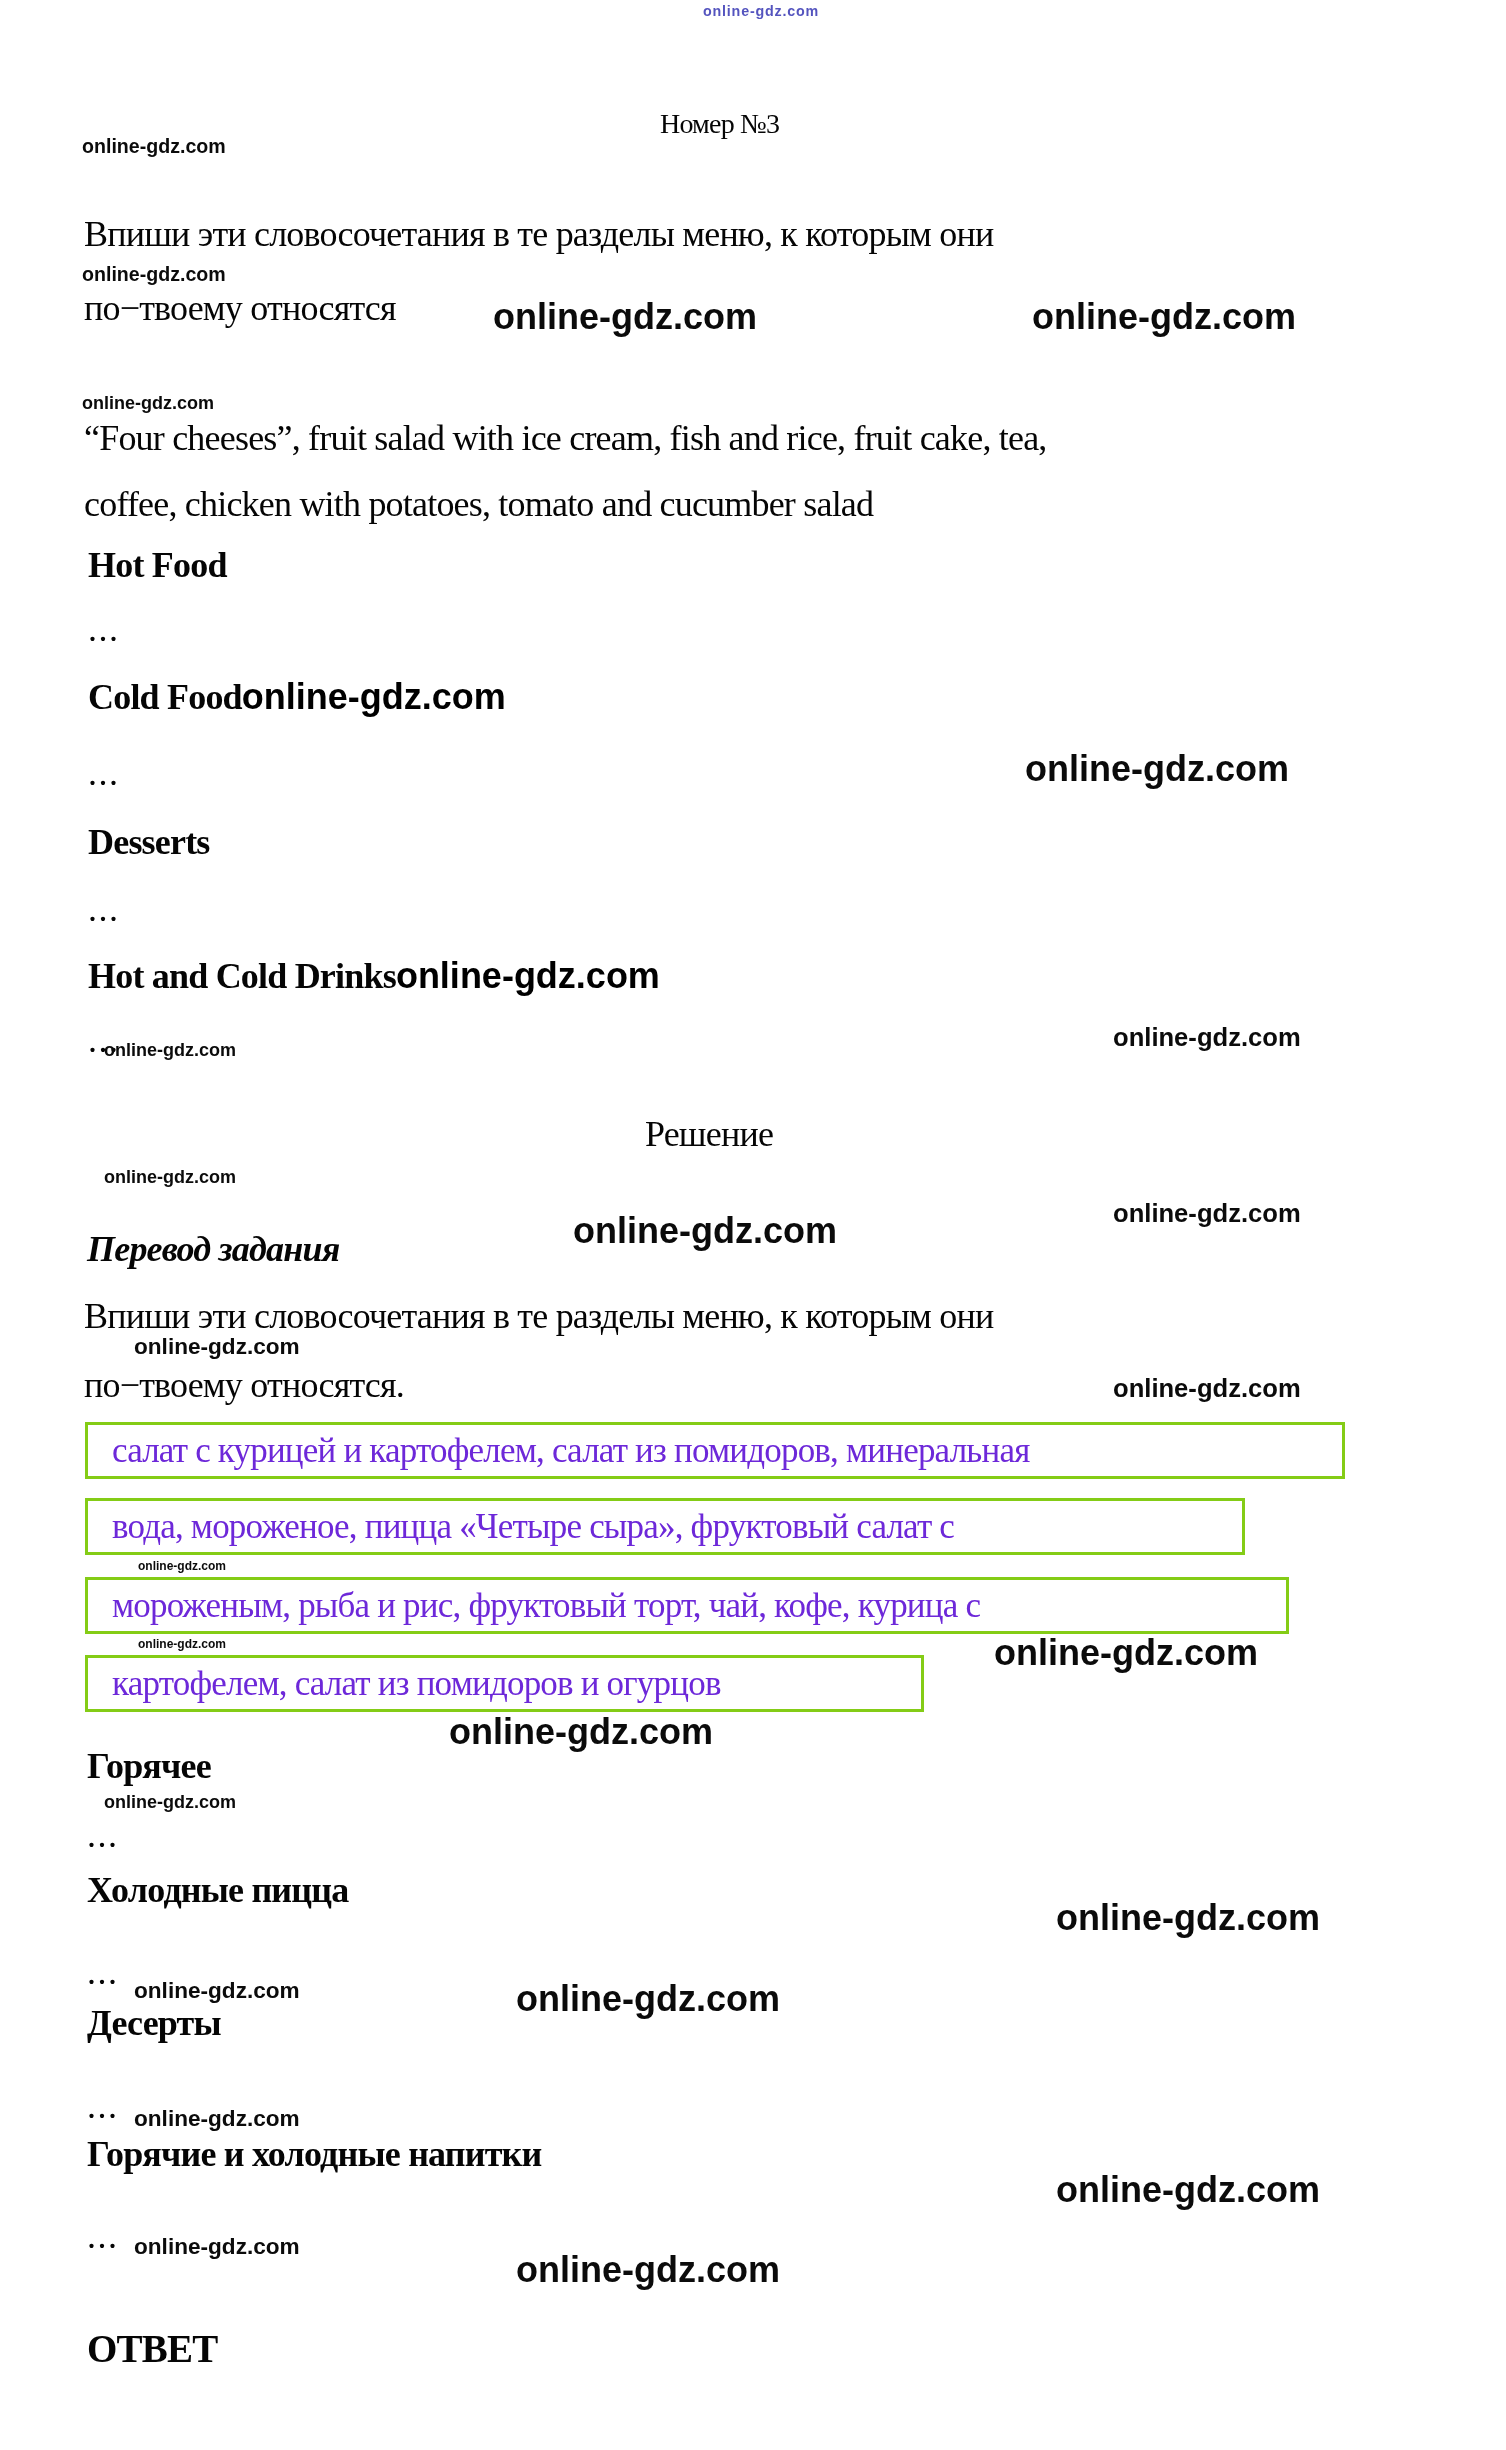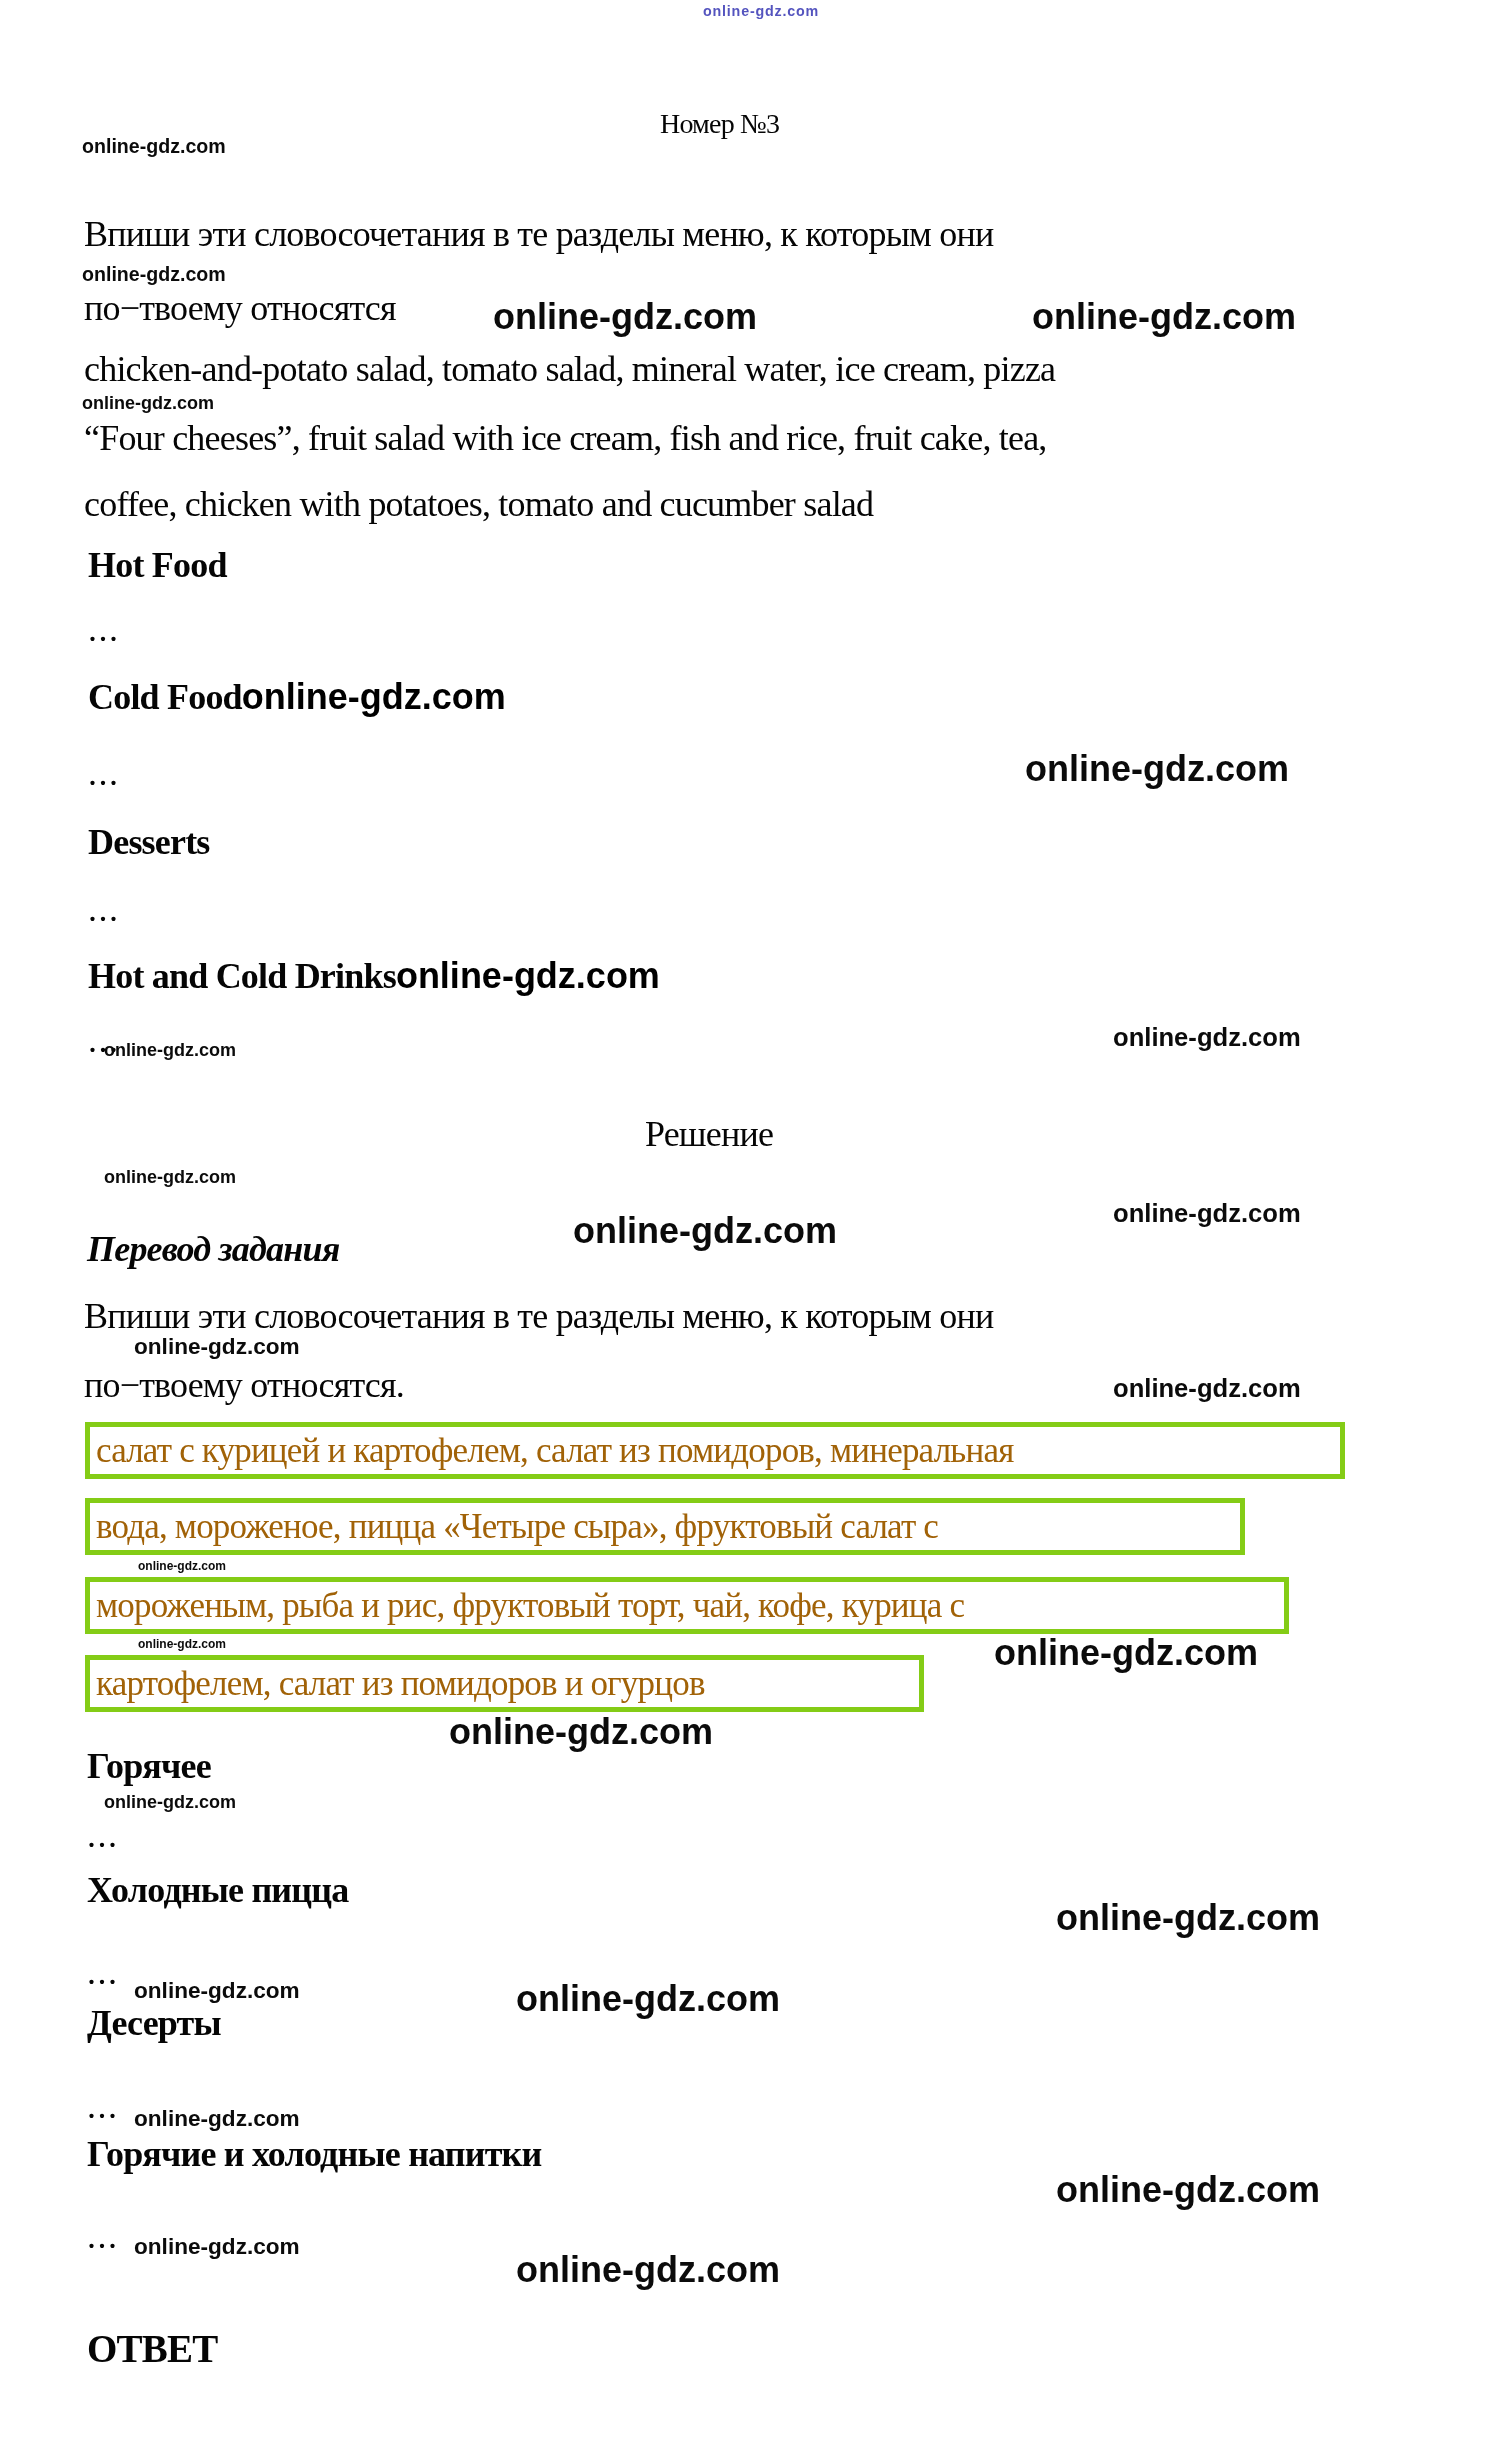--- a/index.html
+++ b/index.html
@@ -26,29 +26,29 @@
   .wm-md{font-size:22.6px;}
   .wm-tiny{font-size:12px;}
   .wm-right-sm{font-size:25.6px;}
   .wm-big{font-size:36px;}
   .wm-inline{font-family:"Liberation Sans","DejaVu Sans",sans-serif;font-weight:bold;font-size:36px;letter-spacing:0;}
   .center-x{left:50%;transform:translateX(-50%);}
   
   .wordbox{
     position:absolute;
     box-sizing:border-box;
-    border:5px solid #84cc16;
+    border:3px solid #84cc16;
     height:57px;
     display:flex;
     align-items:center;
-    padding-left:6px;
+    padding-left:24px;
     font-family:"Liberation Serif","DejaVu Serif",serif;
     font-size:35px;
     letter-spacing:-0.8px;
-    color:#a16207;
+    color:#6d28d9;
     white-space:nowrap;
     background:#fff;
   }
 </style>
 </head>
 <body>
 
 <div class="page">
 
   <div class="abs wm wm-top" style="left:703px;top:3px;">online-gdz.com</div>
@@ -56,21 +56,20 @@
   <div class="abs ser" style="left:660px;top:108px;font-size:28px;">Номер №3</div>
 
   <div class="abs wm wm-sm" style="left:82px;top:135px;">online-gdz.com</div>
 
   <div class="abs ser" style="left:84px;top:213px;">Впиши эти словосочетания в те разделы меню, к которым они</div>
   <div class="abs wm wm-sm" style="left:82px;top:263px;">online-gdz.com</div>
   <div class="abs ser" style="left:84px;top:287px;">по−твоему относятся</div>
   <div class="abs wm wm-big" style="left:493px;top:296px;">online-gdz.com</div>
   <div class="abs wm wm-big" style="left:1032px;top:296px;">online-gdz.com</div>
 
-  <div class="abs ser" style="left:84px;top:348px;">chicken-and-potato salad, tomato salad, mineral water, ice cream, pizza</div>
   <div class="abs wm wm-sm2" style="left:82px;top:393px;">online-gdz.com</div>
   <div class="abs ser" style="left:84px;top:417px;">“Four cheeses”, fruit salad with ice cream, fish and rice, fruit cake, tea,</div>
   <div class="abs ser" style="left:84px;top:483px;">coffee, chicken with potatoes, tomato and cucumber salad</div>
 
   <div class="abs ser ser-b" style="left:88px;top:544px;">Hot Food</div>
   <div class="abs dots" style="left:88px;top:608px;">...</div>
 
   <div class="abs" style="left:88px;top:676px;">
     <span class="ser ser-b">Cold Food</span><span class="wm-inline">online-gdz.com</span>
   </div>

